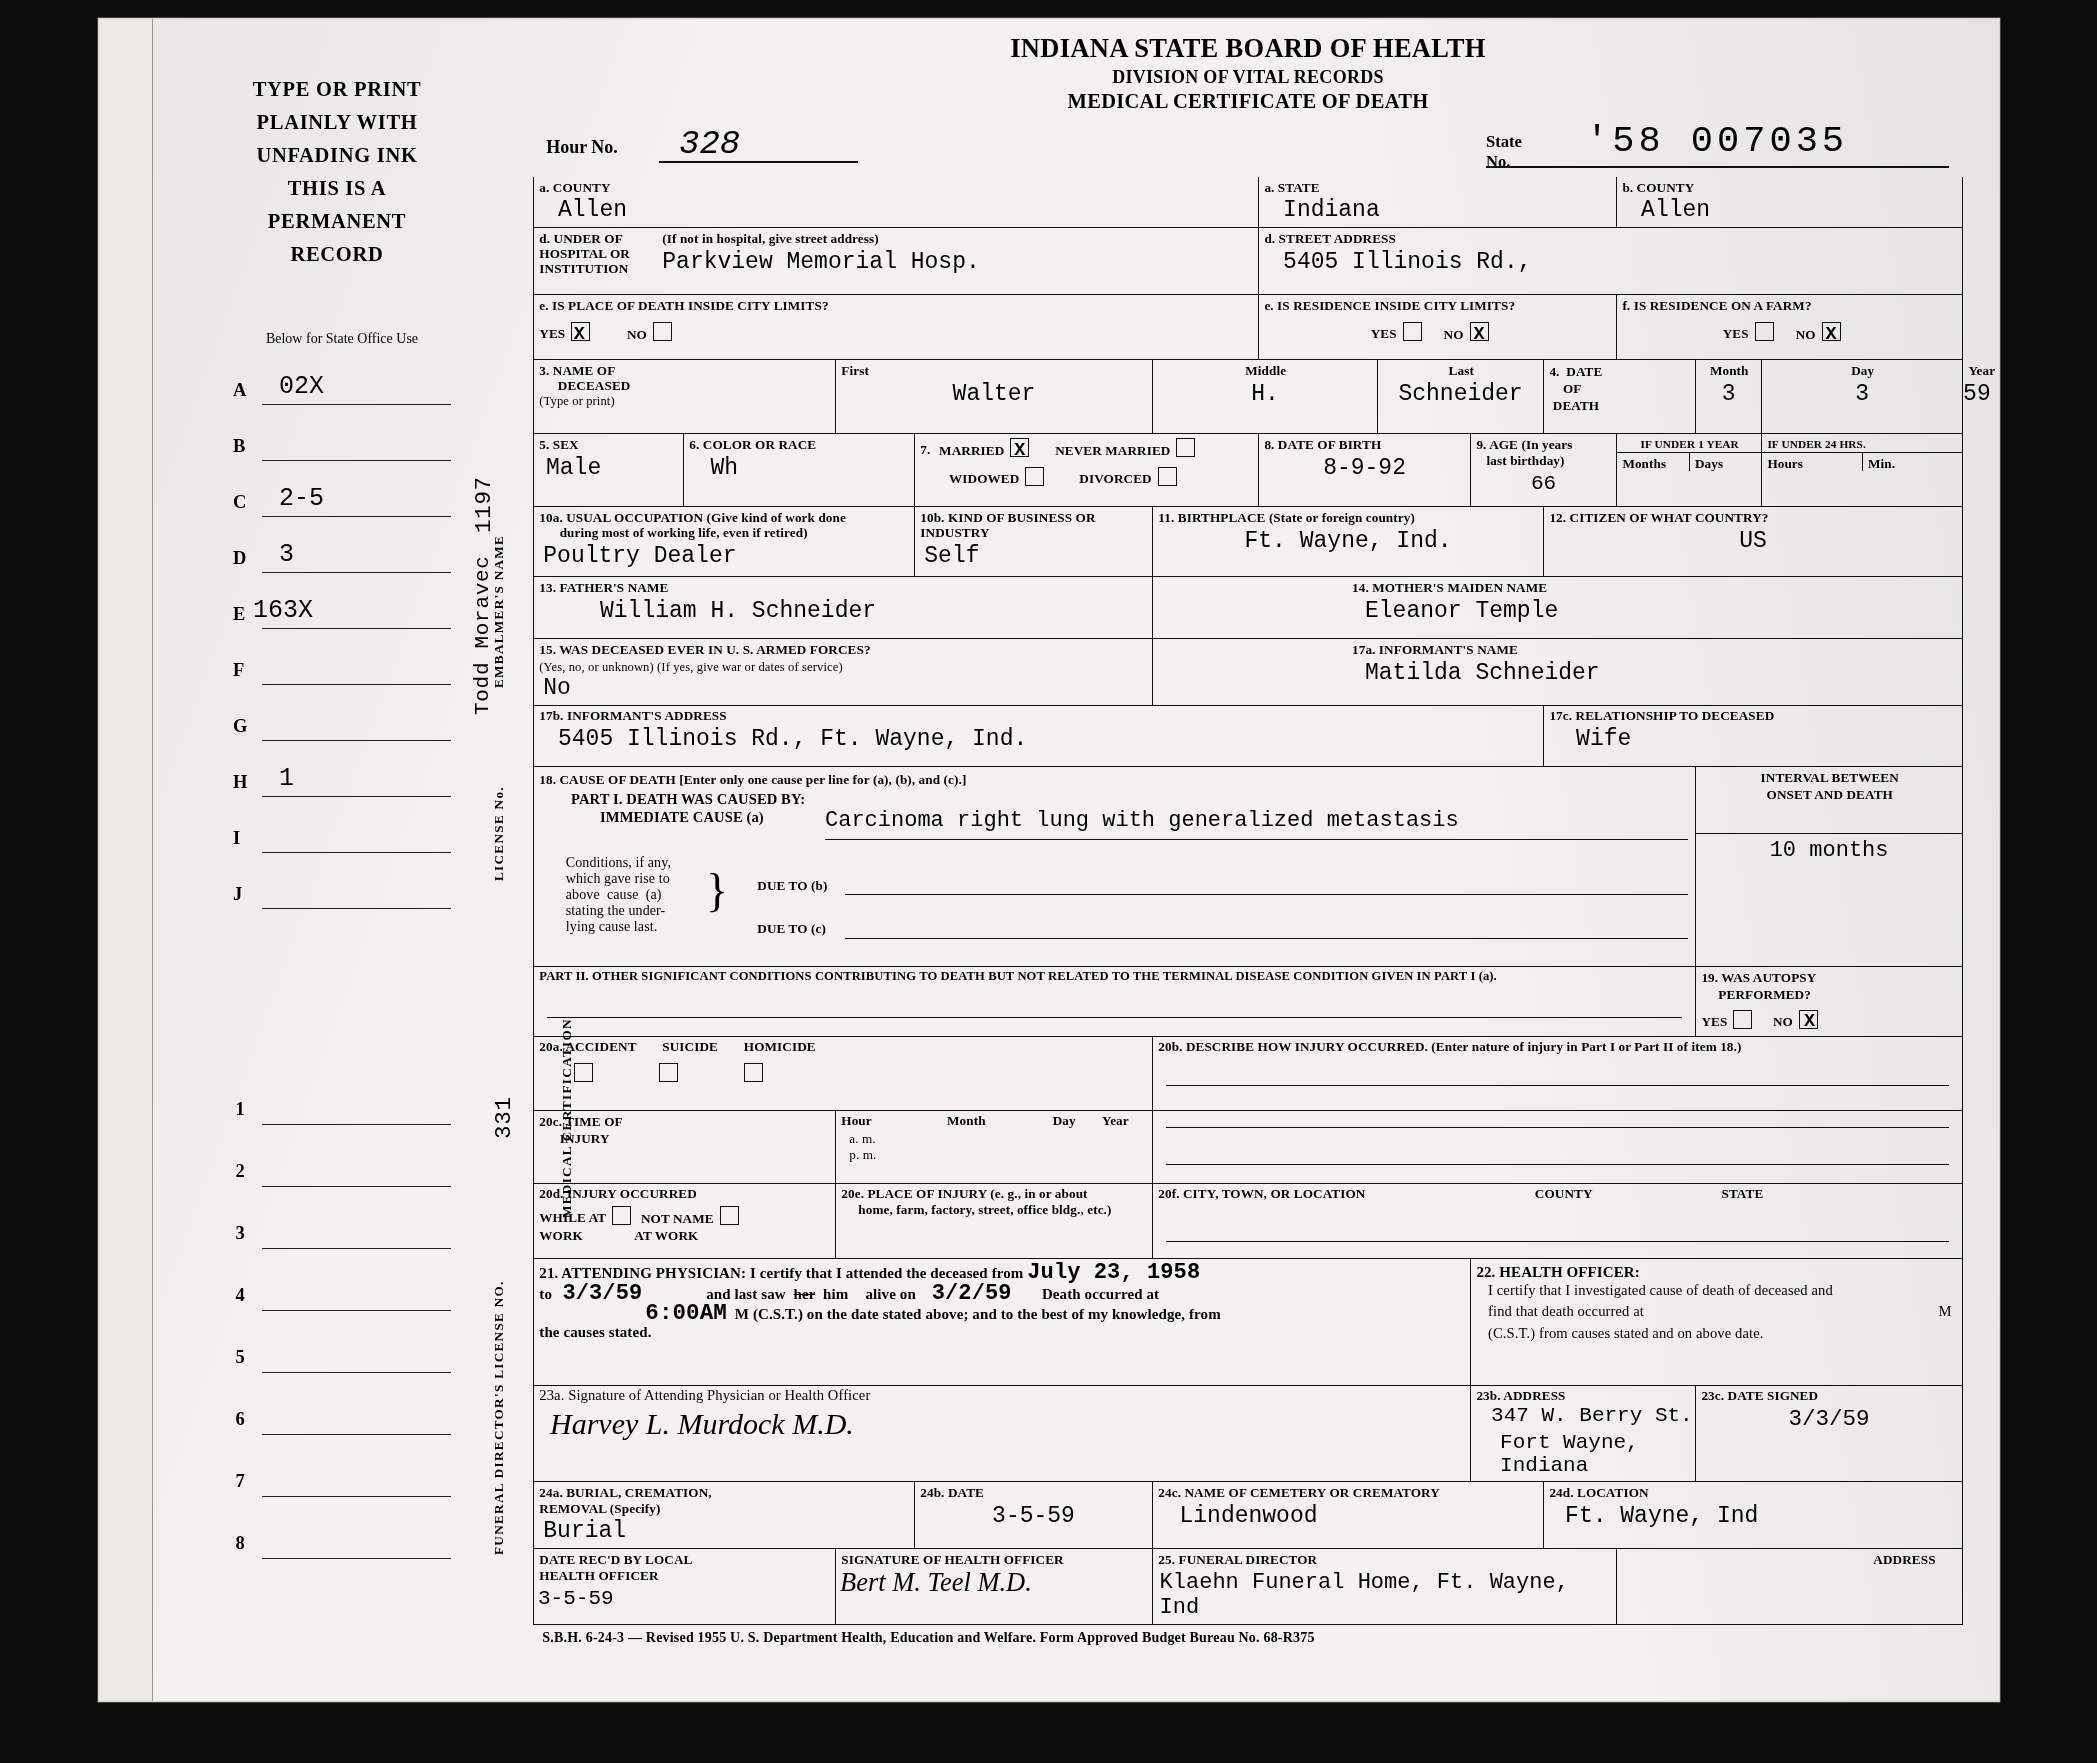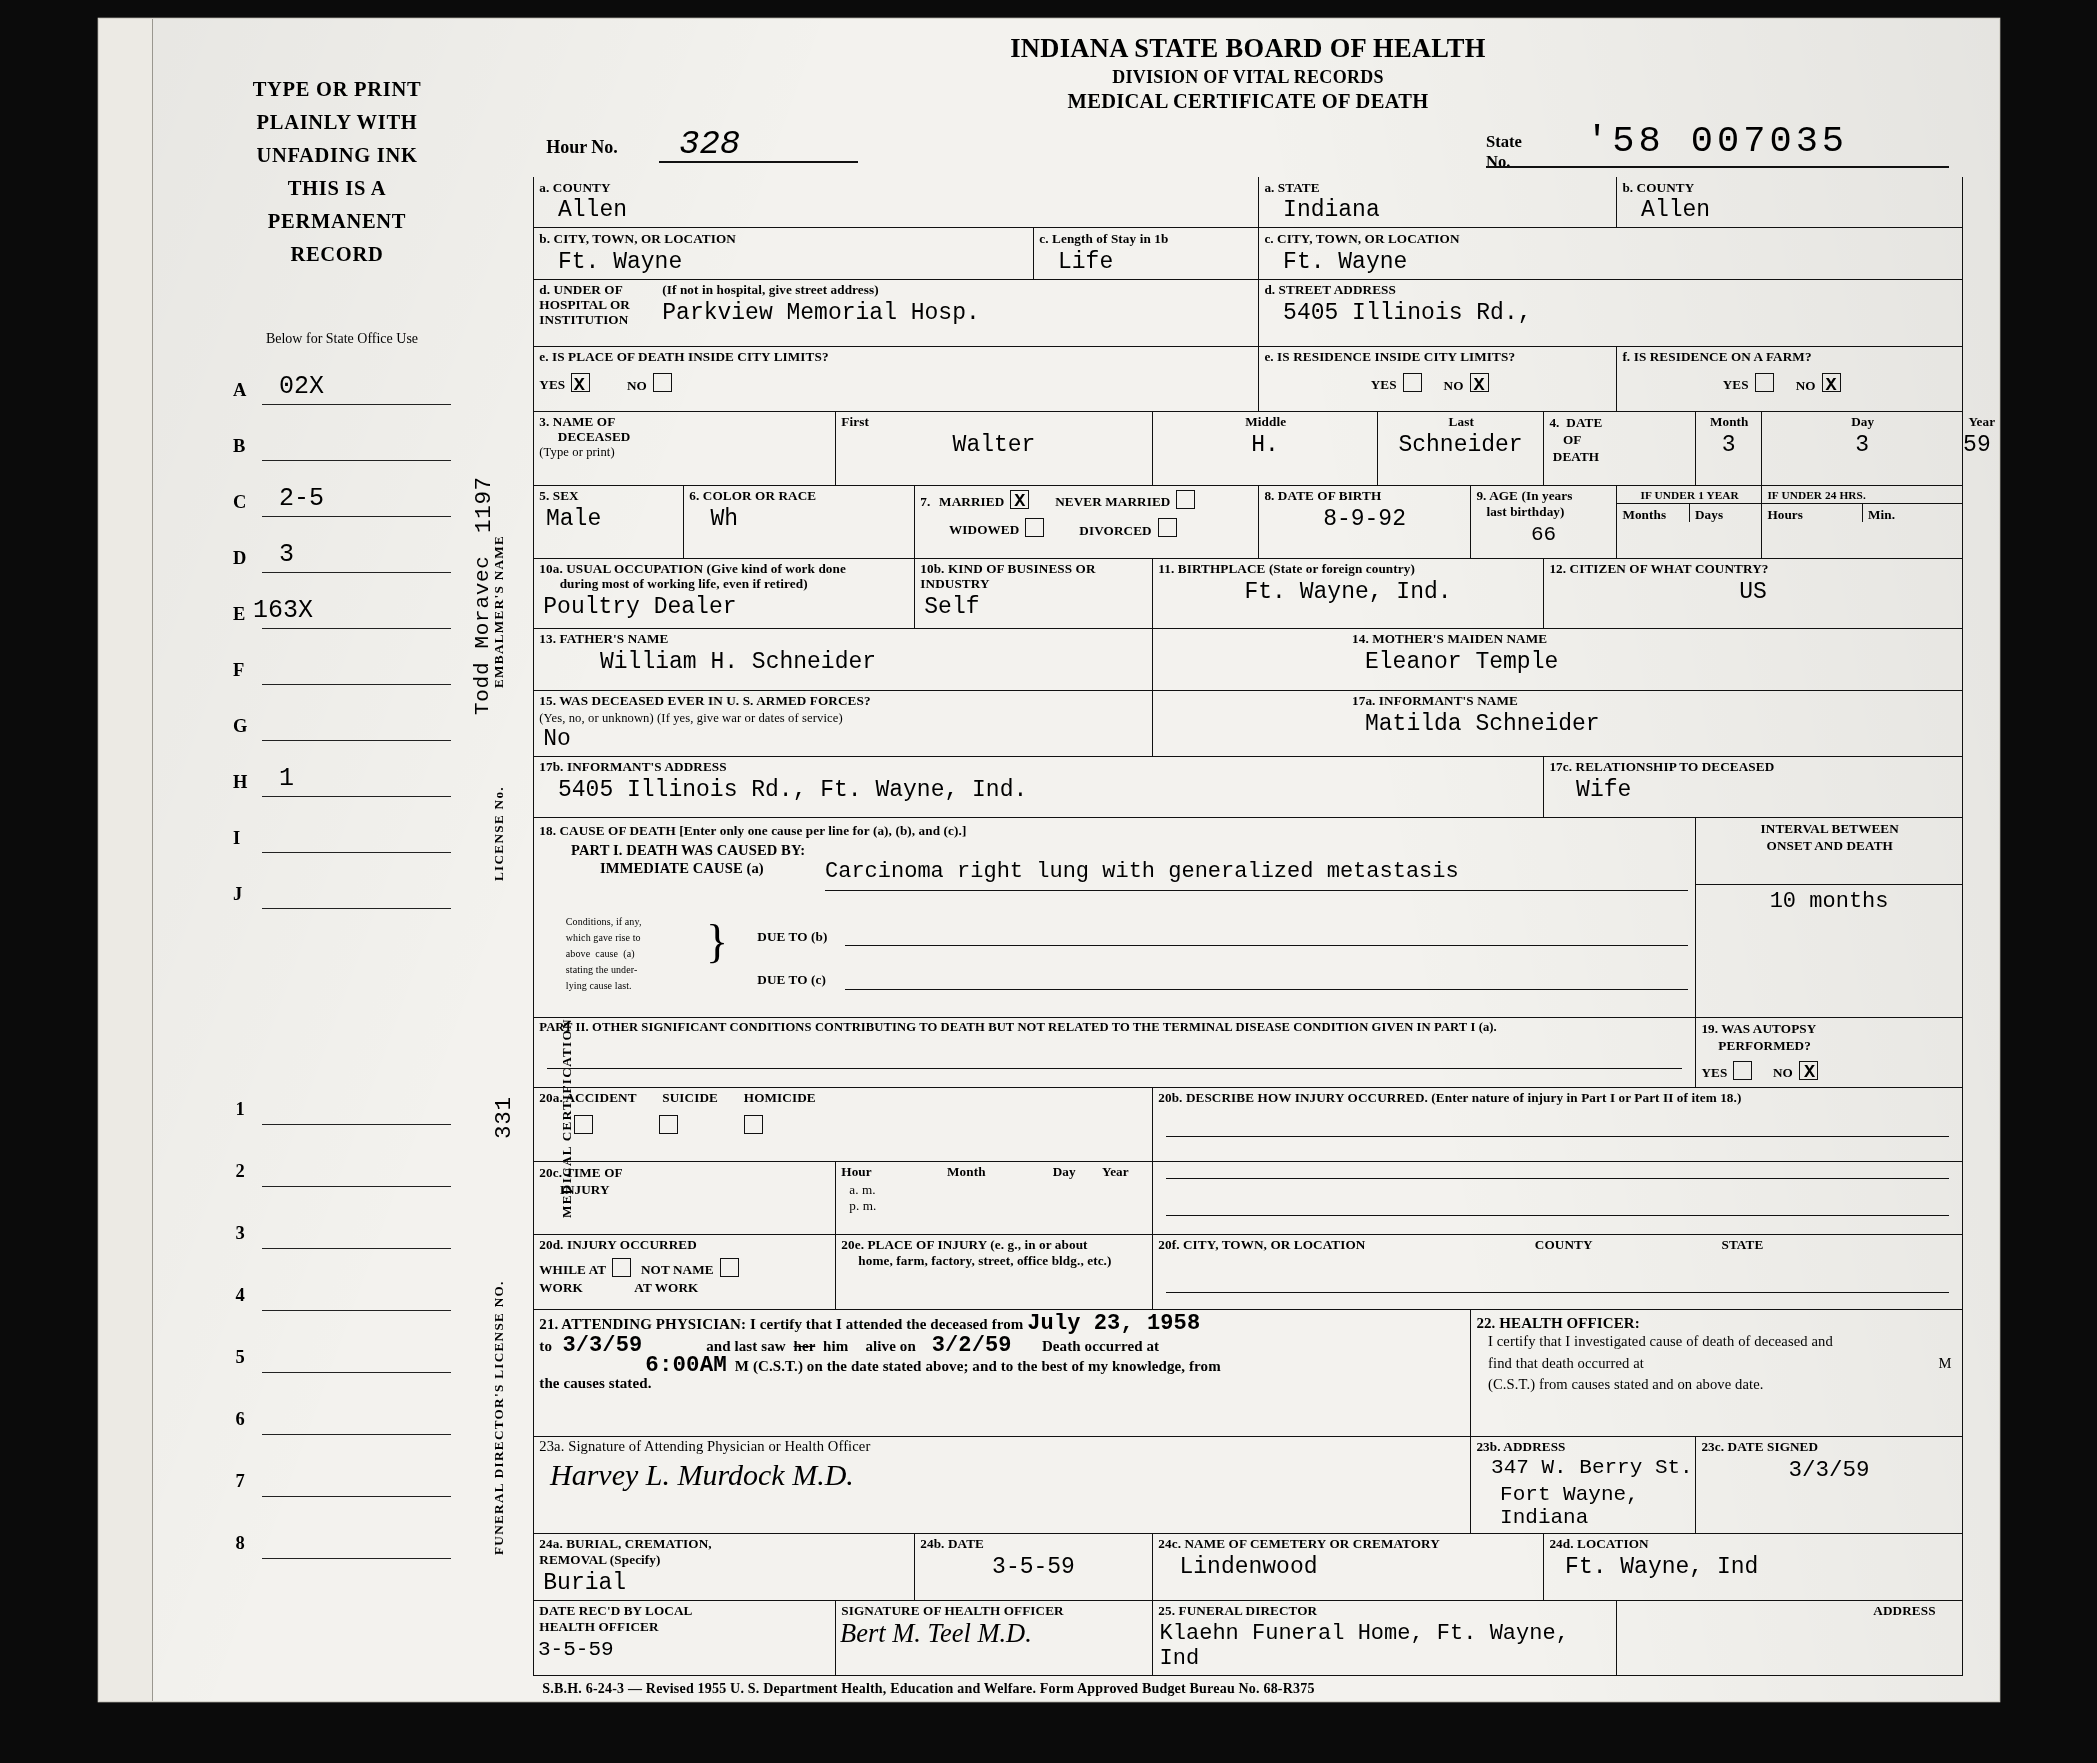--- a/index.html
+++ b/index.html
@@ -216,34 +216,20 @@
       <td colspan="4" style="border-top:none;">
         <div class="lab">a. STATE</div>
         <div class="typed">Indiana</div>
       </td>
       <td colspan="3" style="border-top:none;">
         <div class="lab">b. COUNTY</div>
         <div class="typed">Allen</div>
       </td>
     </tr>
 
-    <tr>
-      <td colspan="4">
-        <div class="lab">b. CITY, TOWN, OR LOCATION</div>
-        <div class="typed">Ft. Wayne</div>
-      </td>
-      <td colspan="2">
-        <div class="lab">c. Length of Stay in 1b</div>
-        <div class="typed">Life</div>
-      </td>
-      <td colspan="7">
-        <div class="lab">c. CITY, TOWN, OR LOCATION</div>
-        <div class="typed">Ft. Wayne</div>
-      </td>
-    </tr>
 
     <tr>
       <td colspan="6" style="height:66px;">
         <div class="lab" style="float:left;width:119px;">
           <span>d. UNDER OF</span><br>
           <span>HOSPITAL OR</span><br>
           <span>INSTITUTION</span>
         </div>
         <div class="lab" style="padding-left:0;">(If not in hospital, give street address)</div>
         <div class="typed" style="padding-left:126px;">Parkview Memorial Hosp.</div>
@@ -428,21 +414,21 @@
 
     <tr>
       <td colspan="11" style="padding:0;">
         <div style="position:relative;height:199px;">
           <div class="lab" style="padding-top:5.3px;">18.  CAUSE OF DEATH [Enter only one cause per line for (a), (b), and (c).]</div>
           <div class="lab" style="padding-left:37px;padding-top:5.3px;font-size:14.6px;">PART I. DEATH WAS CAUSED BY:</div>
           <div class="lab" style="padding-left:66px;font-size:14.6px;">IMMEDIATE CAUSE (a)</div>
           <div class="typed" style="position:absolute;left:291px;top:41px;padding:0;font-size:22px;">Carcinoma right lung with generalized metastasis</div>
           <div style="position:absolute;left:291px;top:72px;right:6.6px;border-bottom:1.3px solid #111;"></div>
 
-          <div class="lab" style="position:absolute;left:26.5px;top:94px;font-weight:normal;font-size:10px;line-height:16px;">
+          <div class="lab" style="position:absolute;left:26.5px;top:86px;font-weight:normal;font-size:14px;line-height:16px;">
             Conditions, if any,<br>which gave rise to<br>above&nbsp; cause&nbsp; (a)<br>stating the under-<br>lying cause last.
           </div>
           <div style="position:absolute;left:172px;top:97px;font-size:46px;">}</div>
           <div class="lab" style="position:absolute;left:218px;top:109px;">DUE TO  (b)</div>
           <div style="position:absolute;left:311px;top:127px;right:6.6px;border-bottom:1.3px solid #111;"></div>
           <div class="lab" style="position:absolute;left:218px;top:152px;">DUE TO  (c)</div>
           <div style="position:absolute;left:311px;top:171px;right:6.6px;border-bottom:1.3px solid #111;"></div>
         </div>
       </td>
       <td colspan="2" style="padding:0;">

